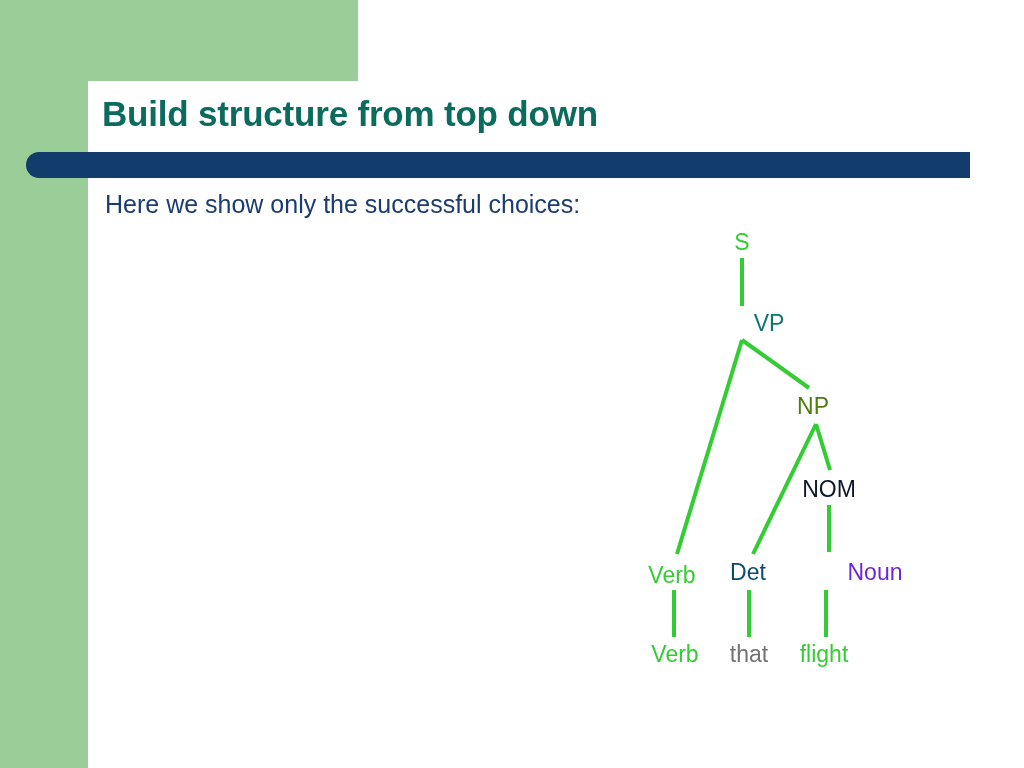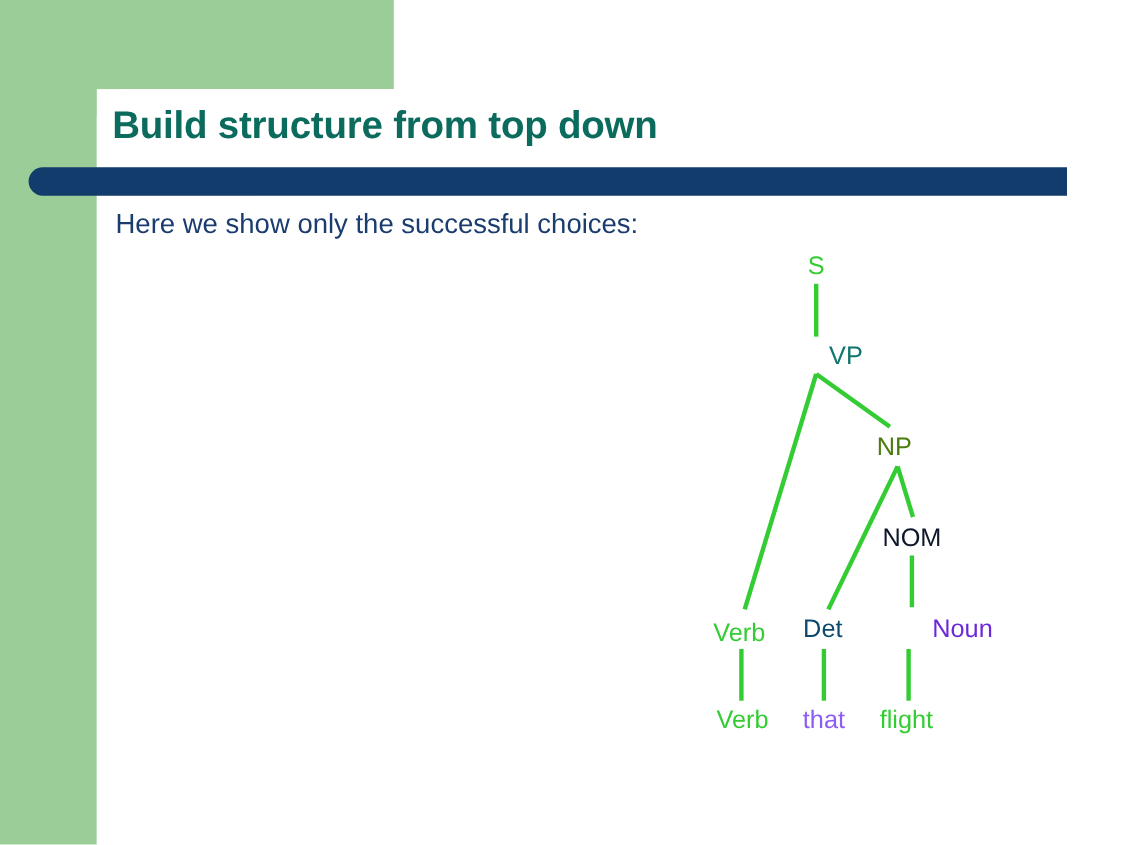--- a/index.html
+++ b/index.html
@@ -125,17 +125,17 @@
         <line x1="826" y1="590" x2="826" y2="637" stroke="#33CC33" stroke-width="4" stroke-linecap="butt"></line>
       </svg>
   <div class="tree-node" style="left: 742px; top: 242px; color: rgb(51, 204, 51);">S</div>
       <div class="tree-node" style="left: 741px; top: 323px; color: #0f766e; margin-left: 28px;">VP</div>
       <div class="tree-node" style="left: 813px; top: 406px; color: #4d7c0f;">NP</div>
       <div class="tree-node" style="left: 829px; top: 489px; color: #0f172a;">NOM</div>
       <div class="tree-node" style="left: 672px; top: 575px; color: rgb(51, 204, 51);">Verb</div>
       <div class="tree-node" style="left: 748px; top: 572px; color: #0c4a6e;">Det</div>
       <div class="tree-node" style="left: 875px; top: 572px; color: #6d28d9;">Noun</div>
       <div class="tree-node" style="left: 675px; top: 654px; color: rgb(51, 204, 51);">Verb</div>
-      <div class="tree-node" style="left: 749px; top: 654px; color: #8b5cf6;">that</div>
+      <div class="tree-node" style="left: 749px; top: 654px; color: #737373;">that</div>
       <div class="tree-node" style="left: 824px; top: 654px; color: rgb(51, 204, 51);">flight</div>
     </div>
 
 </div>
 
 </body></html>

